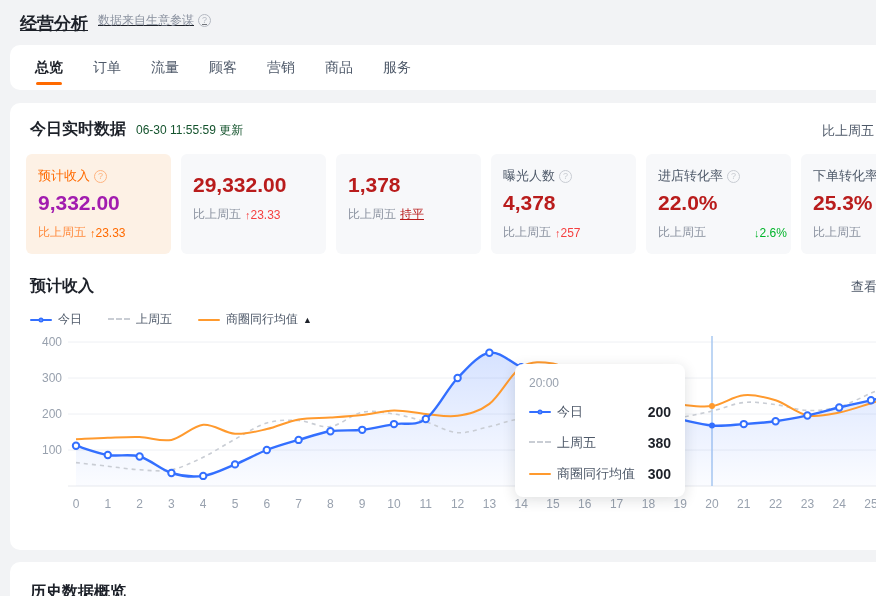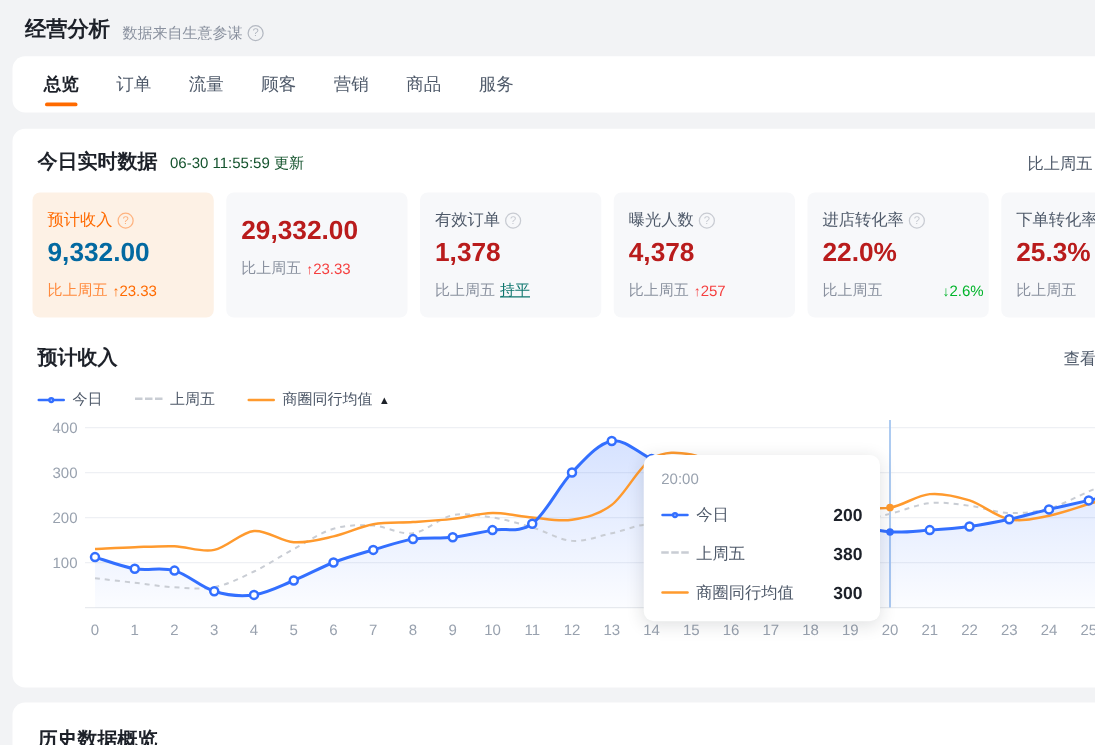--- a/index.html
+++ b/index.html
@@ -5,21 +5,21 @@
   * { box-sizing: border-box; margin: 0; padding: 0; }
   html,body { width: 876px; height: 596px; }
   body {
     background: #F2F3F5;
     font-family: "Liberation Sans", "DejaVu Sans", sans-serif;
     overflow: hidden;
     position: relative;
     color: #1D2129;
   }
   
-  .page-header { padding: 12px 20px 8px; display: flex; align-items: flex-end; }
+  .page-header { padding: 12px 20px 8px; display: flex; align-items: flex-start; text-decoration: underline; }
   .page-title { font-size: 17px; font-weight: 700; color: #1D2129; }
   .page-source { margin-left: 10px; font-size: 12px; color: #8A919F; display: inline-flex; align-items: center; gap: 4px; }
   .q-icon {
     display: inline-block; width: 13px; height: 13px; border: 1px solid currentColor;
     border-radius: 50%; font-size: 9px; line-height: 11px; text-align: center; opacity: .6;
   }
   .q-icon::before { content: "?"; }
   
   .tabbar {
     margin: 2px 0 0 10px; width: 880px; height: 45px; background: #fff;
@@ -39,43 +39,43 @@
   .compare-selector { position: absolute; right: 16px; top: 3px; font-size: 13px; color: #4E5969; cursor: pointer; white-space: nowrap; }
   
   .cards-row { display: flex; gap: 10px; margin: 14px 0 0 16px; width: 920px; }
   .stat-card { width: 145px; height: 100px; background: #F7F8FA; border-radius: 6px; padding: 13px 12px; flex: none; cursor: pointer; }
   .stat-card.highlight { background: #FDF1E5; }
   .stat-label { font-size: 13px; color: #4E5969; display: flex; align-items: center; gap: 4px; white-space: nowrap; }
   .stat-label .q-icon { color: #A9AEB8; }
   .highlight .stat-label { color: #FF6A00; }
   .highlight .stat-label .q-icon { color: #FF8A3D; }
   .stat-value { margin-top: 6px; font-size: 21px; font-weight: 700; color: #b91c1c; }
-  .highlight .stat-value { color: #0369a1; }
+  .highlight .stat-value { color: #a21caf; }
   .stat-compare { margin-top: 9px; font-size: 12px; color: #8A919F; display: flex; align-items: center; gap: 4px; white-space: nowrap; }
   .highlight .stat-compare { color: #FF8A3D; }
   .delta-red { color: #F53F3F; } .delta-green { color: #00B42A; margin-left: 44px; }
-  .delta-plain { color: #0f766e; text-decoration: underline; } .delta-orange { color: #FF6A00; }
+  .delta-plain { color: #b91c1c; text-decoration: underline; } .delta-orange { color: #FF6A00; }
   .delta .arr { font-size: 11px; }
   
   .chart-section { margin-top: 22px; position: relative; }
   .chart-head { padding: 0 20px; position: relative; display: flex; align-items: baseline; }
   .chart-note { margin-left: 10px; font-size: 12px; color: #8A919F; }
   .chart-link { position: absolute; right: 0px; top: 2px; font-size: 13px; color: #4E5969; white-space: nowrap; cursor: pointer; }
   .legend { margin: 14px 0 0 20px; display: flex; gap: 26px; align-items: center; font-size: 12px; color: #4E5969; }
   .legend-item { display: inline-flex; align-items: center; cursor: pointer; }
   .mk { position: relative; width: 22px; height: 10px; flex: none; margin-right: 6px; display: inline-block; }
   .mk .ln { position: absolute; left: 0; right: 0; top: 4px; height: 2px; border-radius: 1px; }
   .mk .dsh { position: absolute; left: 0; right: 0; top: 3px; border-top: 2px dashed #C9CDD4; }
   .mk .dt { position: absolute; left: 50%; top: 50%; transform: translate(-50%,-50%); width: 5px; height: 5px; border: 2px solid; border-radius: 50%; background: #fff; }
   .collapse-arrow { font-size: 9px; color: #1D2129; margin-left: 5px; cursor: pointer; }
   .chart-wrap { position: relative; margin-top: 8px; margin-left: 30px; width: 846px; height: 196px; }
   .chart-wrap svg { position: absolute; left: 0; top: 0; }
   
   .tooltip {
-    position: absolute; left: 475px; top: 28px; width: 189px; background: #fff;
+    position: absolute; left: 475px; top: 28px; width: 170px; background: #fff;
     border-radius: 8px; box-shadow: 0 3px 14px rgba(31,35,41,.14); padding: 12px 14px 14px; z-index: 5;
   }
   .tt-time { font-size: 12px; color: #98A1AE; }
   .tt-row { display: flex; align-items: center; margin-top: 13px; }
   .tt-name { font-size: 13px; color: #4E5969; flex: 1; }
   .tt-value { font-size: 14px; font-weight: 700; color: #1D2129; }
   
   .history-card { margin: 12px 0 0 10px; width: 880px; background: #fff; border-radius: 10px 10px 0 0; padding: 20px; height: 60px; }
 </style>
 </head>
@@ -119,24 +119,20 @@
         </div>
       </div>
       <div class="stat-card">
         <div class="stat-value">29,332.00</div>
         <div class="stat-compare">
           <span>比上周五</span>
           <span class="delta delta-red"><span class="arr">↑</span><span>23.33</span></span>
         </div>
       </div>
       <div class="stat-card">
-        <div class="stat-label">
-          <span>有效订单</span>
-          <span class="q-icon"></span>
-        </div>
         <div class="stat-value">1,378</div>
         <div class="stat-compare">
           <span>比上周五</span>
           <span class="delta delta-plain"><span>持平</span></span>
         </div>
       </div>
       <div class="stat-card">
         <div class="stat-label">
           <span>曝光人数</span>
           <span class="q-icon"></span>

